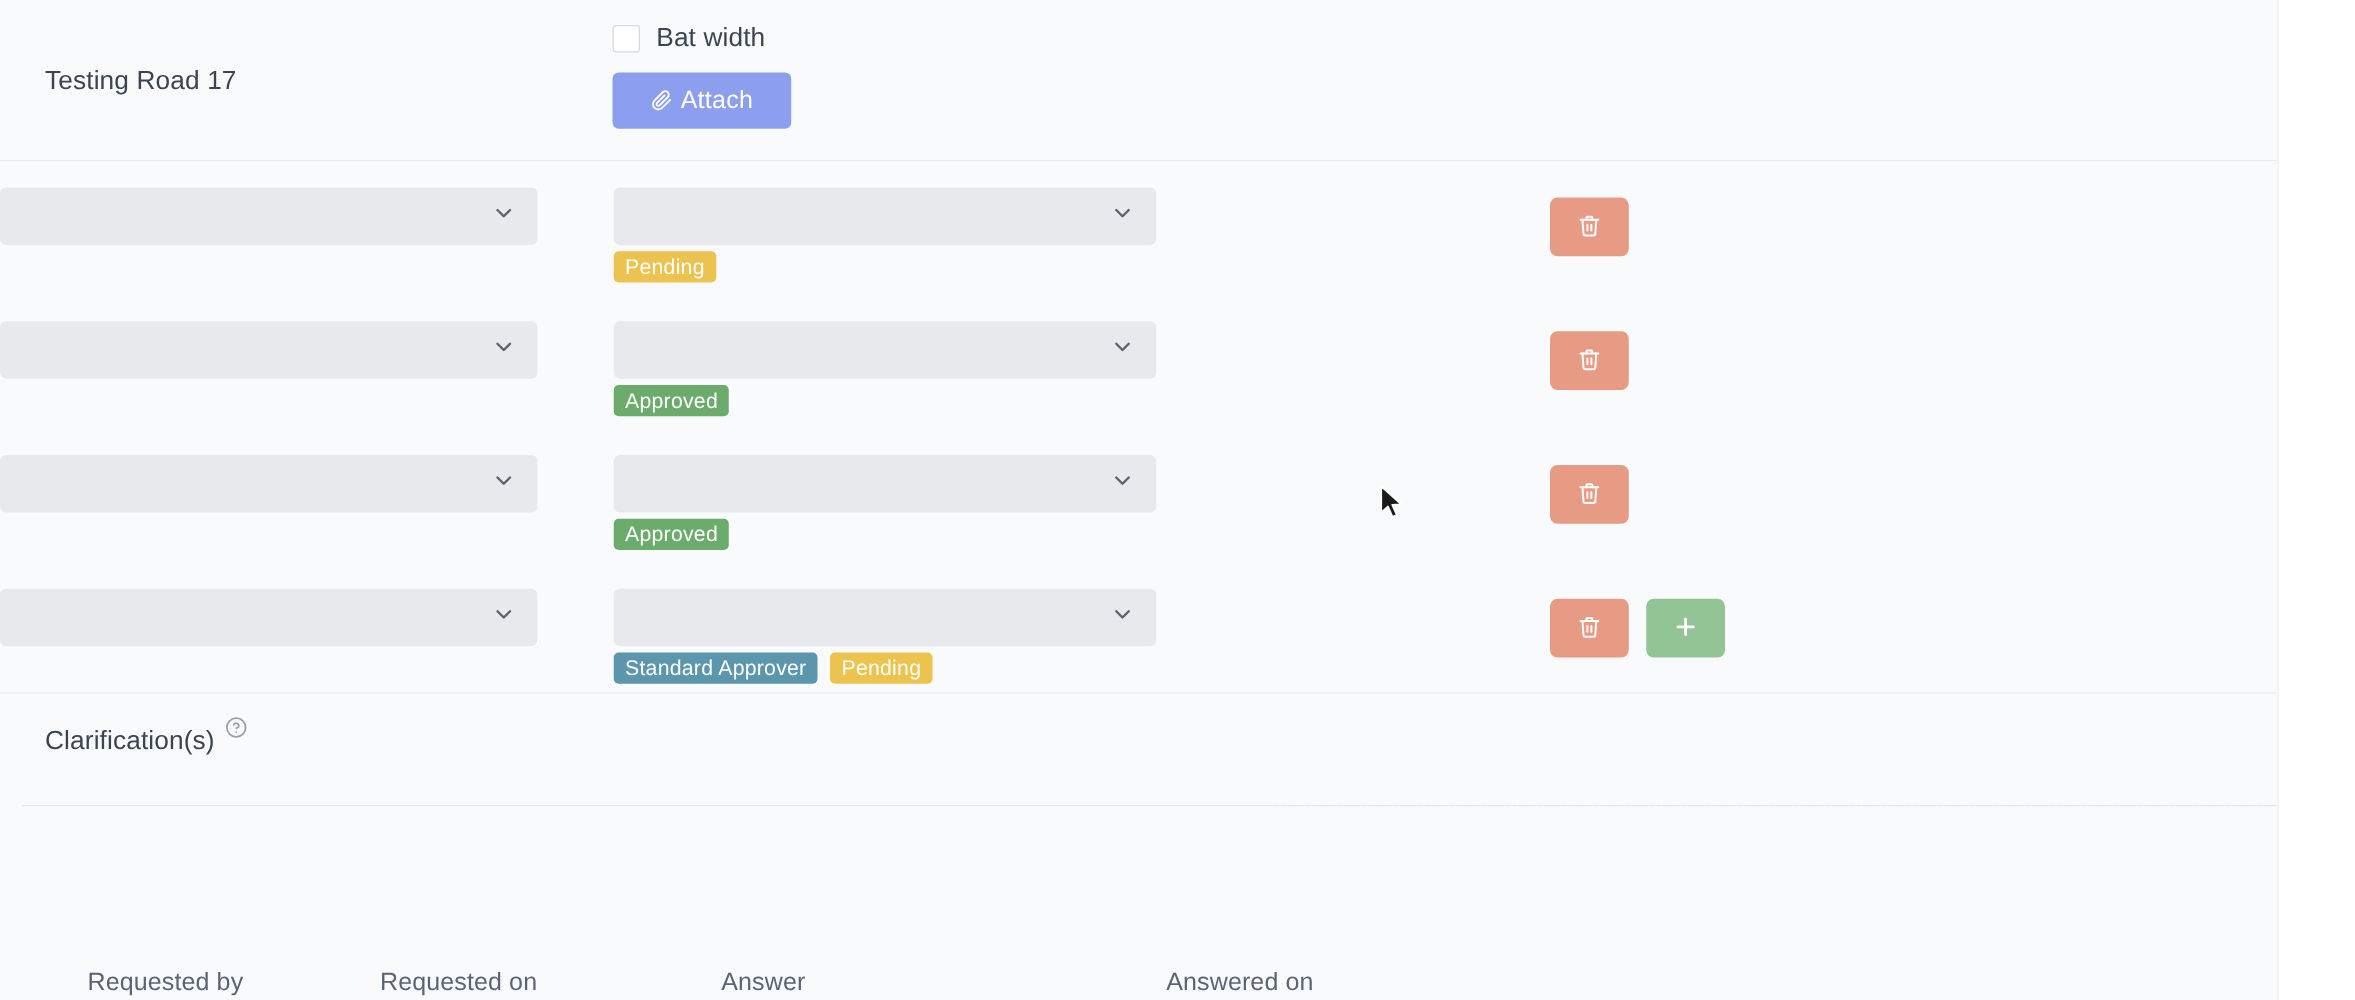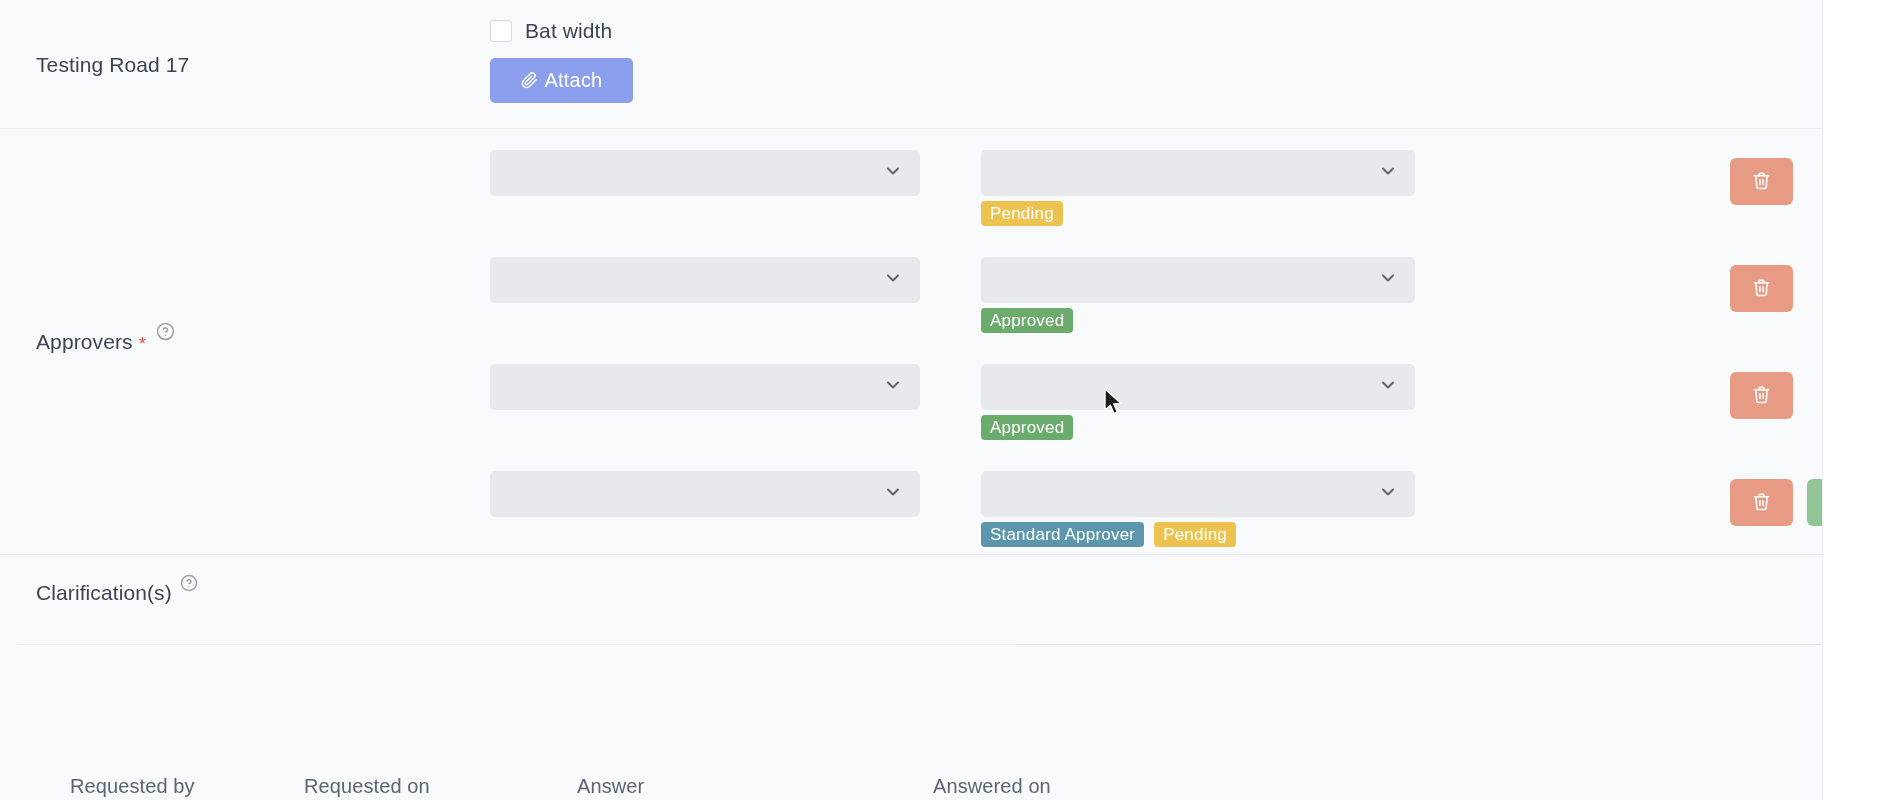--- a/index.html
+++ b/index.html
@@ -306,33 +306,20 @@
             </svg>
           </span>
           <span>Attach</span>
         </button>
 
       </div>
     </div>
   </div>
 
   <div class="form-row" id="row-approvers">
-    <div class="row-label">
-      <span class="label-text-wrap">
-        <span>Approvers</span>
-        <span class="req-star">*</span>
-        <span class="help-icon">
-          <svg width="19" height="19" viewBox="0 0 24 24" fill="none" stroke="#9aa0ab" stroke-width="1.9">
-            <circle cx="12" cy="12" r="10"></circle>
-            <path d="M9.3 9.2a2.8 2.8 0 0 1 5.4 1c0 1.9-2.7 2.5-2.7 2.5" stroke-linecap="round"></path>
-            <circle cx="12" cy="17" r="0.9" fill="#9aa0ab" stroke="none"></circle>
-          </svg>
-        </span>
-      </span>
-    </div>
 
     <div class="row-body">
       <div class="approver-list">
 
         <div class="approver-row">
           <div class="select-box select-person">
             <span class="chev">
               <svg width="20" height="20" viewBox="0 0 24 24" fill="none" stroke="#5c636f" stroke-width="2.3" stroke-linecap="round" stroke-linejoin="round">
                   <polyline points="6 9 12 15 18 9"></polyline>
                 </svg>

